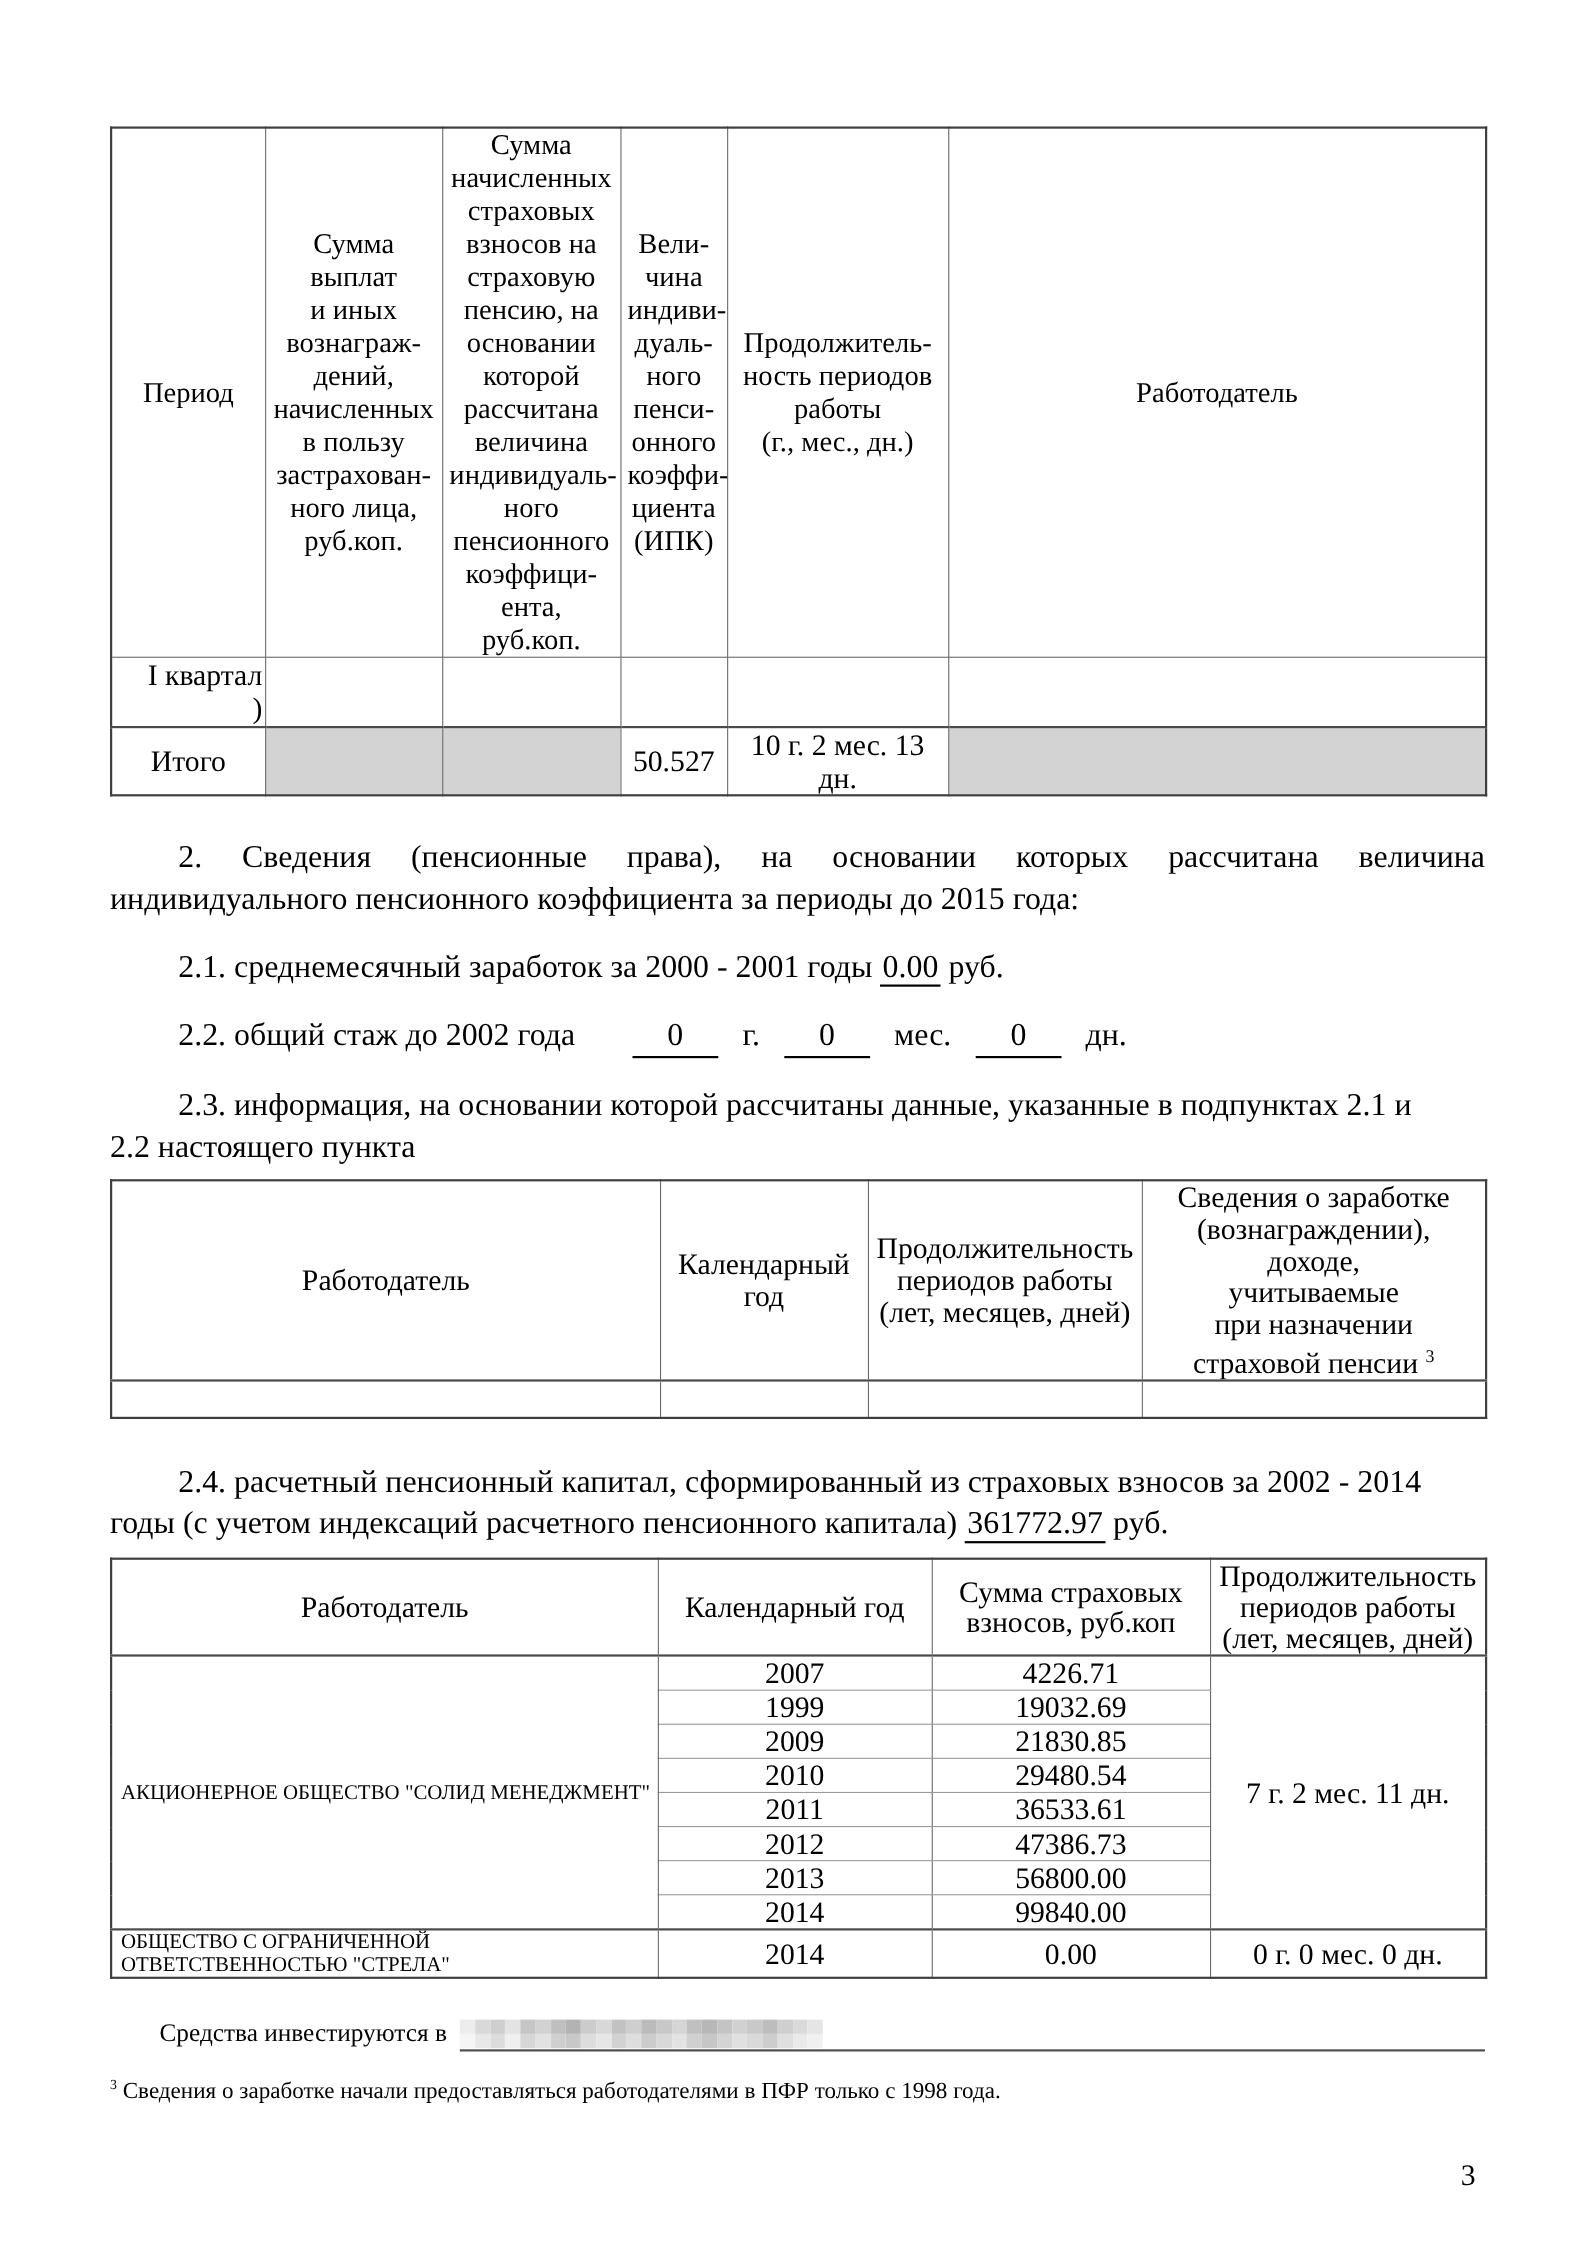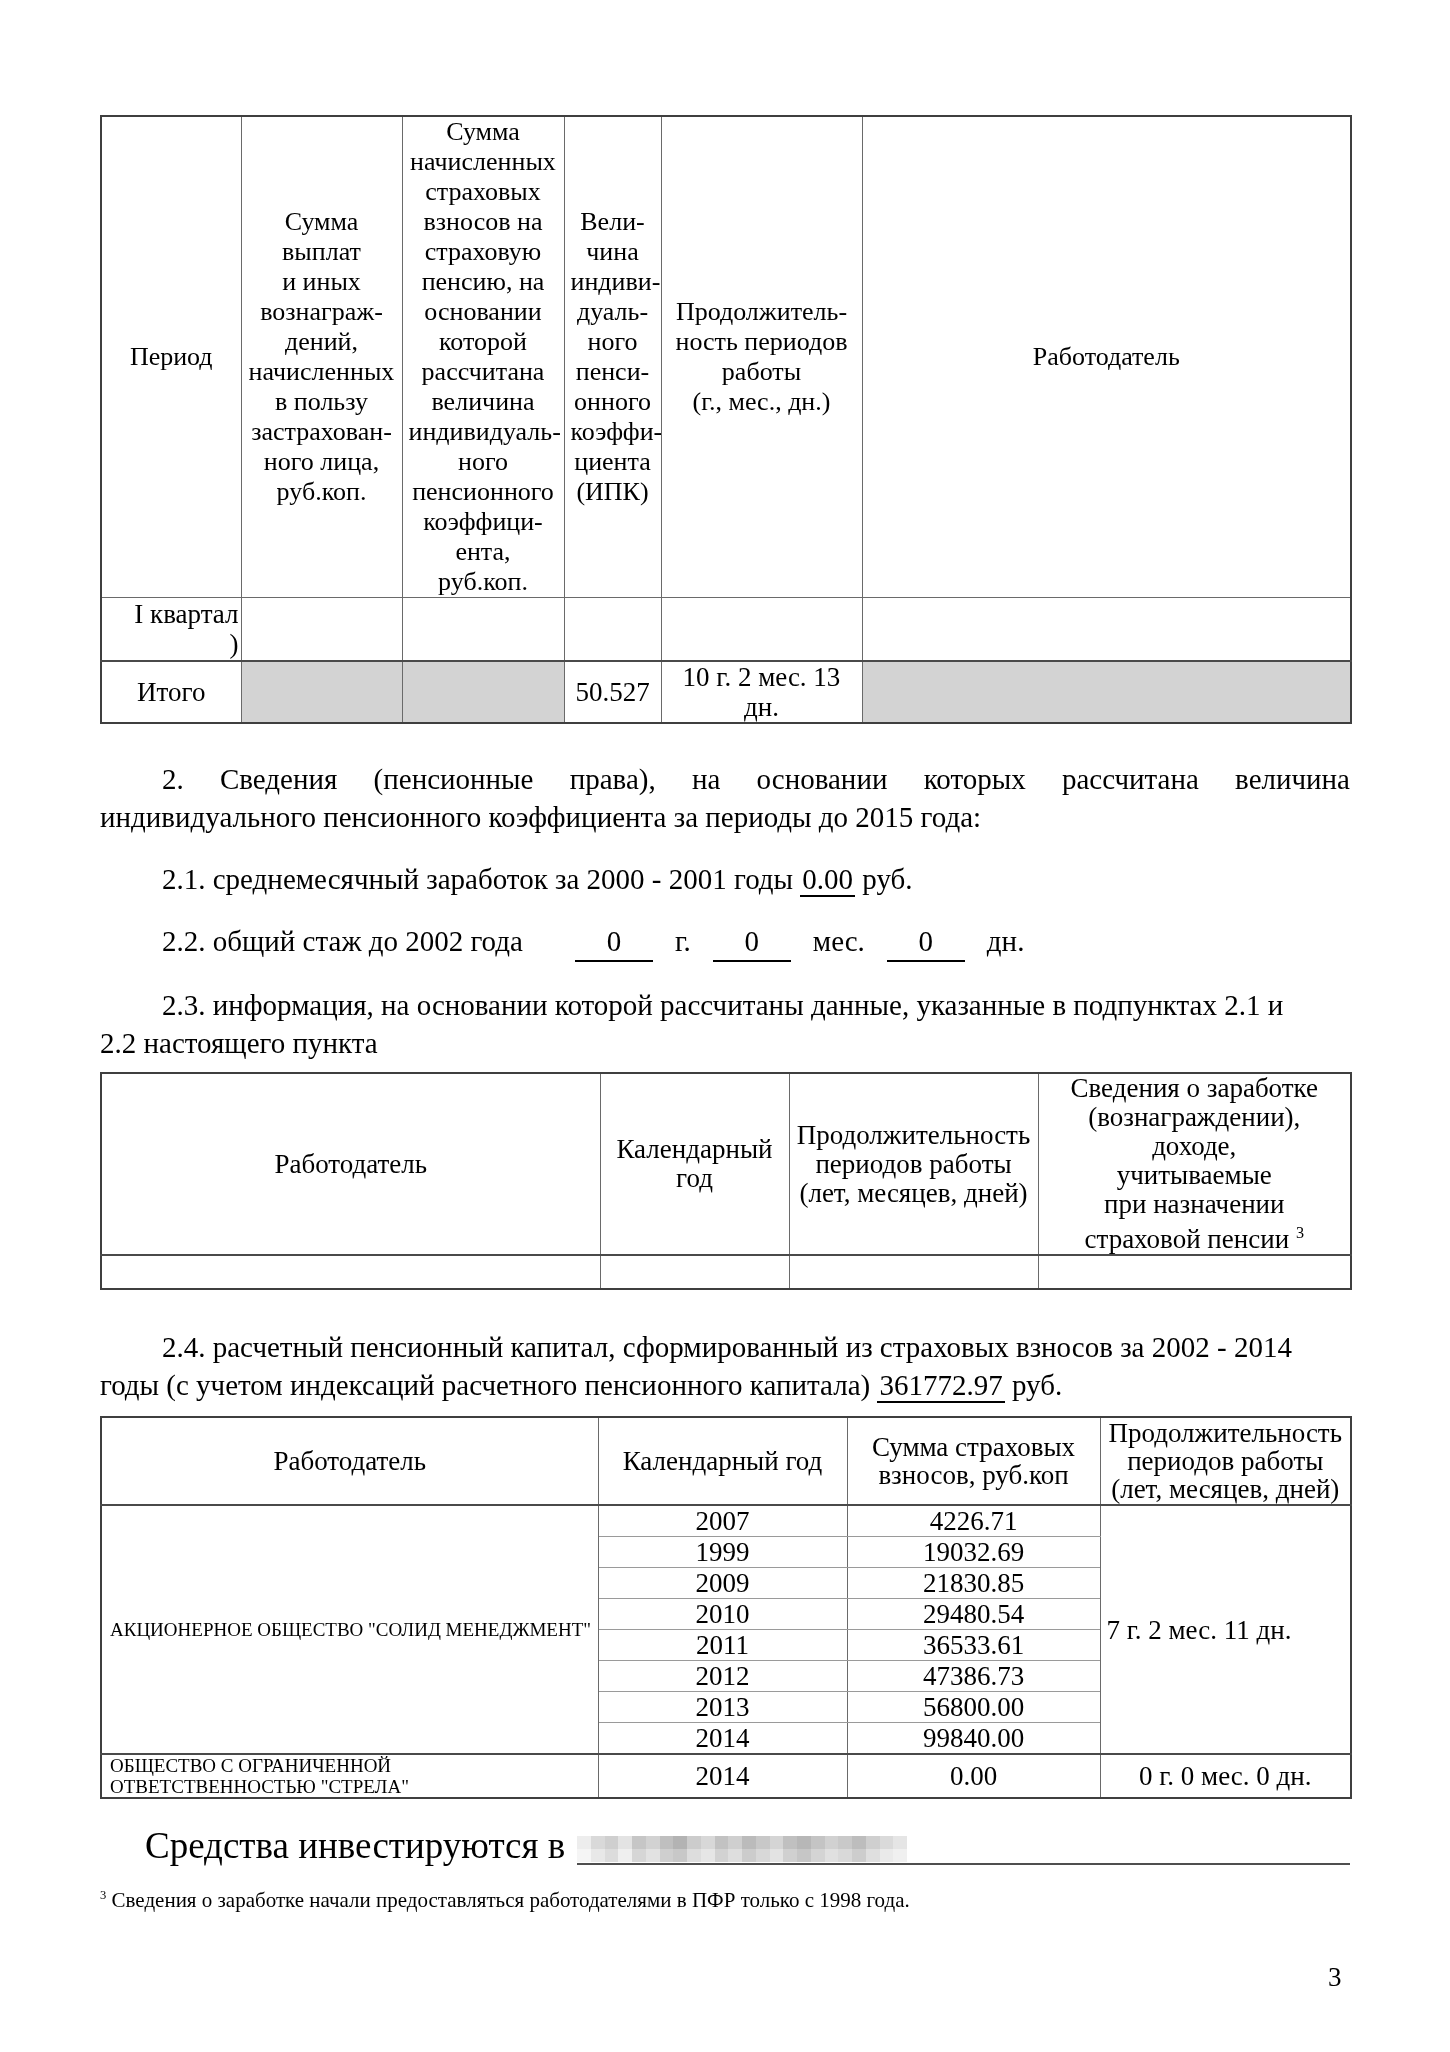--- a/index.html
+++ b/index.html
@@ -51,29 +51,29 @@
   sup{font-size:0.6em;}
 
   
   .t24{margin-top:12px;}
   .t24 tr.hdr{height:88px;}
   .t24 tr.hdr td{font-size:27px;line-height:28px;text-align:center;}
   .t24 tr.yr{height:31px;}
   .t24 tr.yr td{border-top:1px solid #9a9a9a;border-bottom:1px solid #9a9a9a;}
   .t24 td.emp{font-size:19px;line-height:21px;text-align:left;padding-left:8px;border-top:2px solid #4a4a4a;}
   .t24 tr.first td{border-top:2px solid #4a4a4a;}
-  .t24 td.dur{text-align:left;border-radius:24px;}
+  .t24 td.dur{text-align:center;border-radius:24px;}
   .t24 tr.last{height:40px;}
   .t24 tr.last td{border-top:2px solid #4a4a4a;}
 
   
   .s3{margin-top:30px;}
   .hl{display:inline-block;background:#fafab4;margin-left:26px;padding:4px 58px 6px 10px;font-size:29px;line-height:29px;}
   .udate{border-bottom:2px solid #7a7a52;padding:0 1px;}
-  .invest{margin-top:22px;display:flex;align-items:flex-start;font-size:37px;line-height:34px;}
+  .invest{margin-top:22px;display:flex;align-items:flex-end;font-size:23px;line-height:34px;}
   .invest .lbl{text-indent:45px;white-space:nowrap;}
   .lineblank{flex:1;border-bottom:2px solid #4f4f4f;height:34px;margin-left:12px;position:relative;}
   .mosaic{position:absolute;left:0;bottom:1px;display:grid;grid-template-columns:repeat(24,13.75px);grid-auto-rows:13px;}
   .mosaic span{display:block;width:100%;height:100%;}
   .caption{margin-left:378px;width:872px;text-align:center;font-size:27px;margin-top:4px;}
 
   .footnote{position:absolute;left:100px;top:1888px;font-size:21px;}
   .pagenum{position:absolute;left:1328px;top:1962px;font-size:27px;}
 </style>
 </head>

